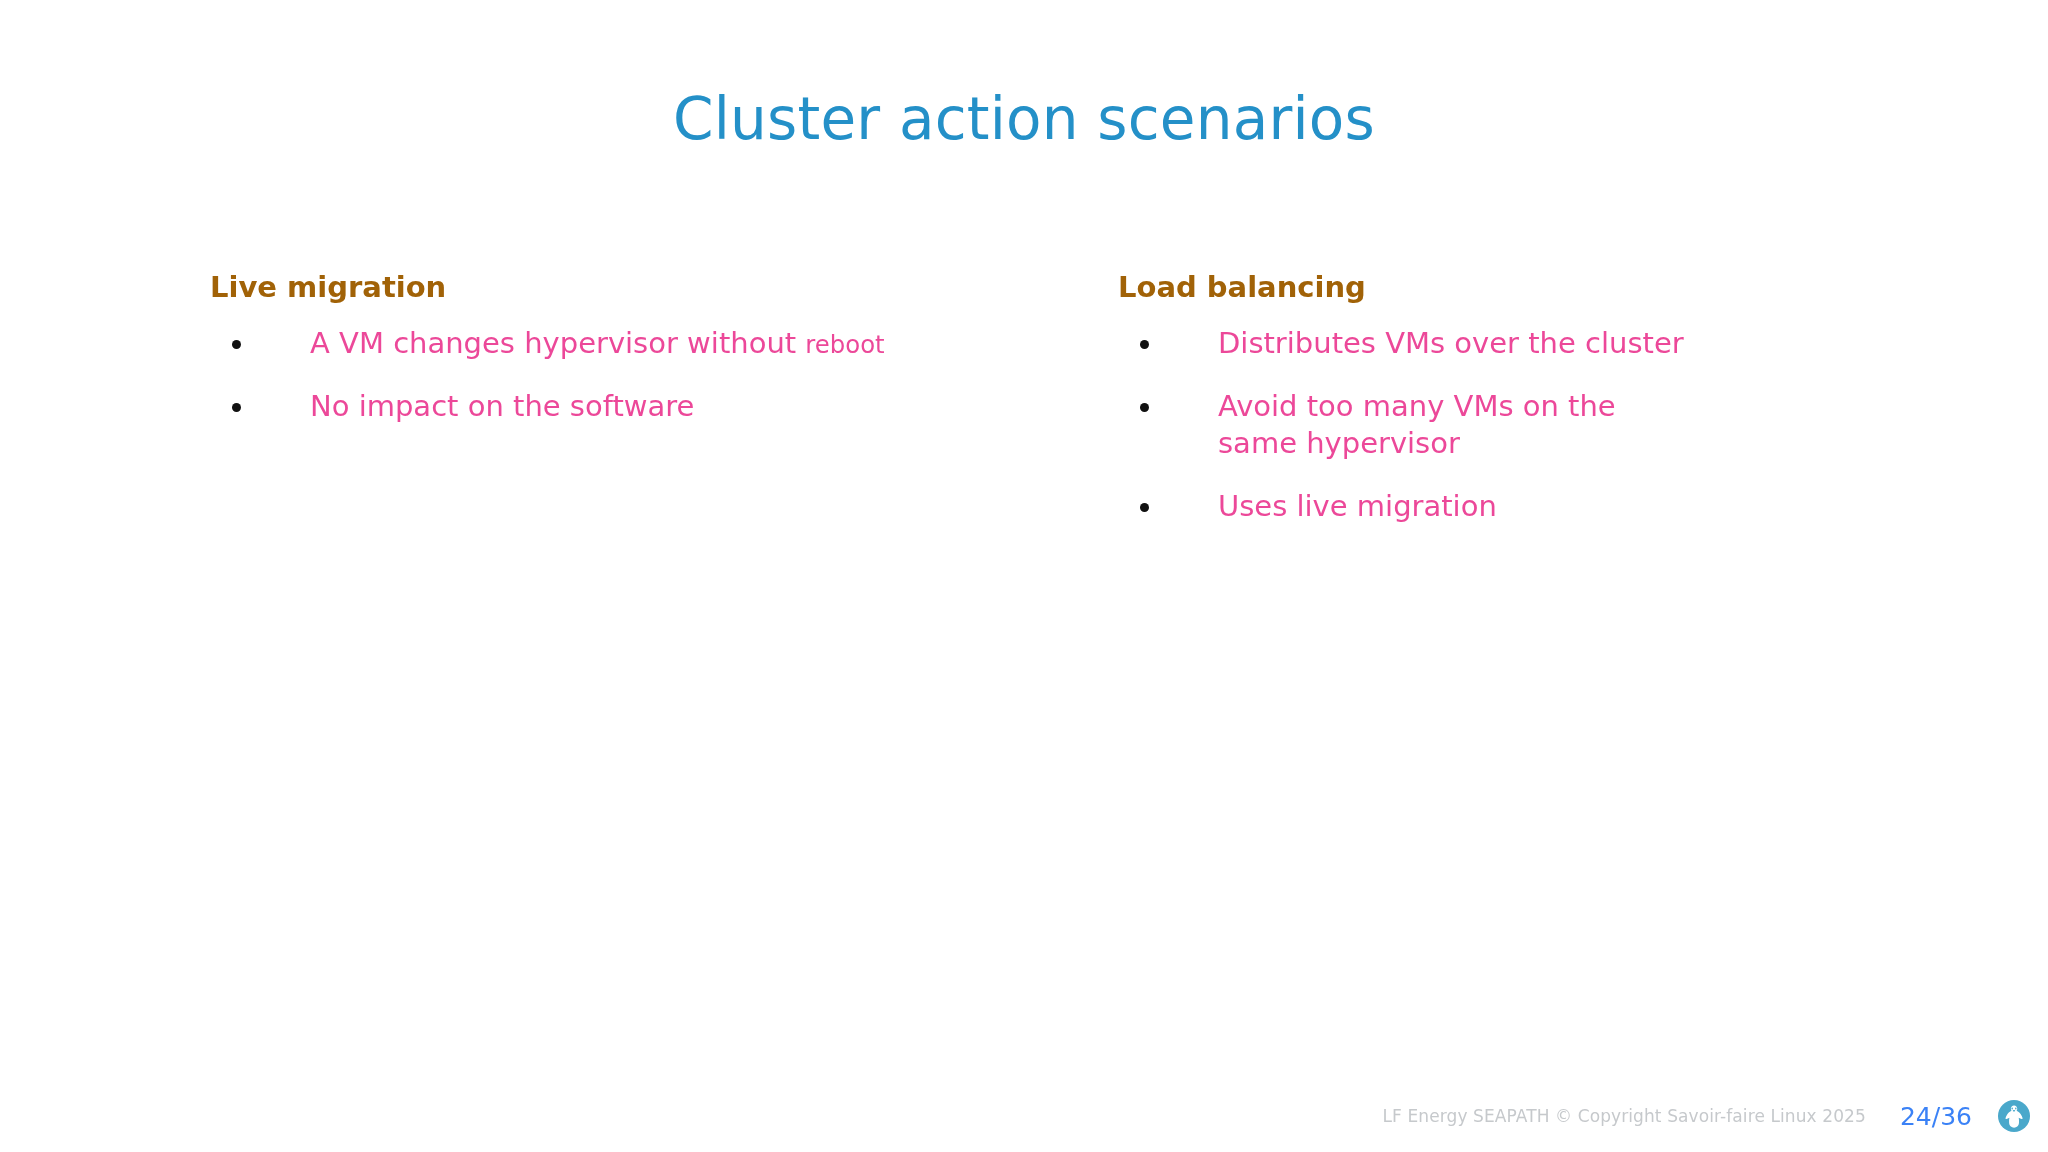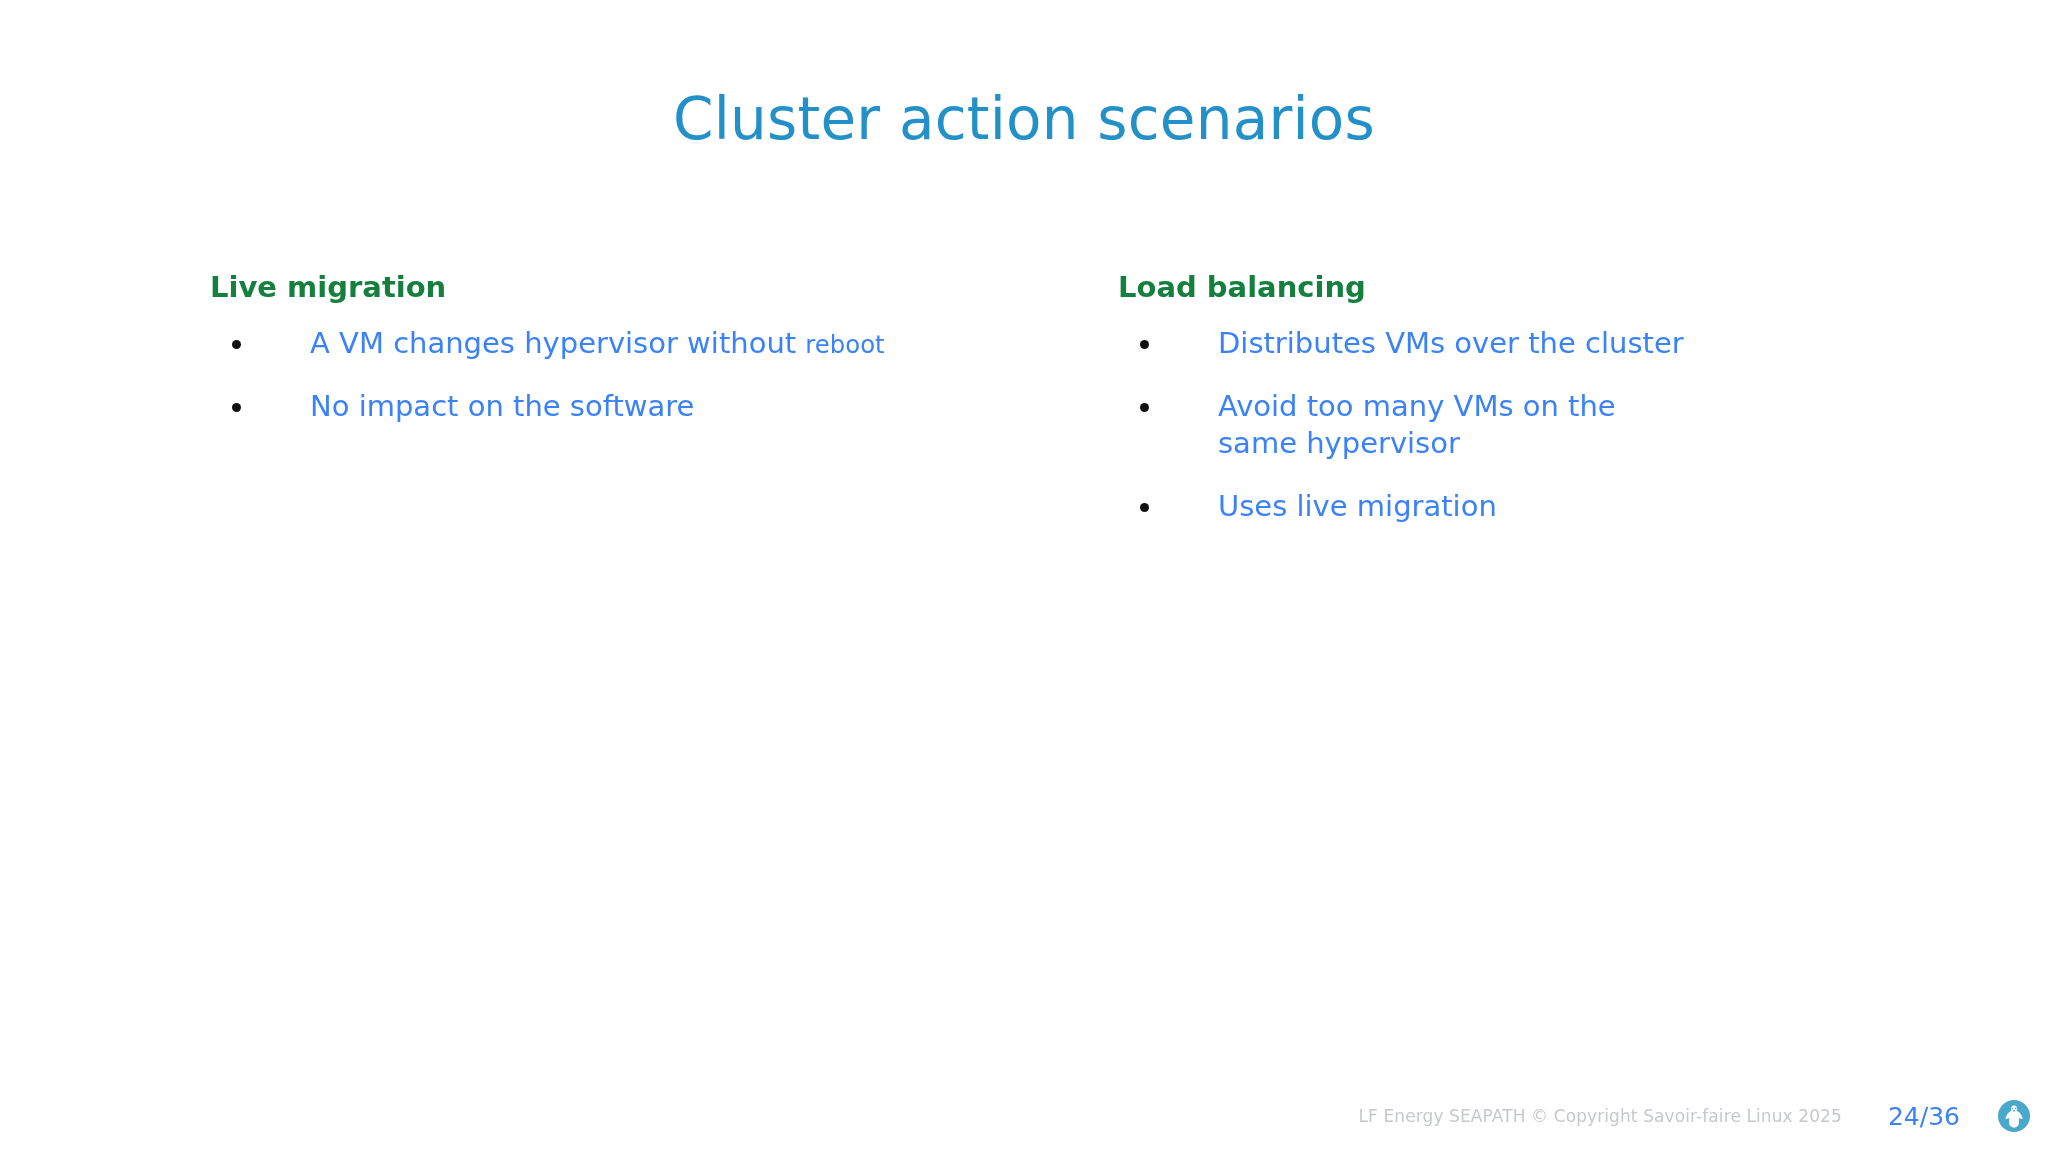--- a/index.html
+++ b/index.html
@@ -46,38 +46,38 @@
     left: 1118px;
     width: 810px;
   }
 
   .section { margin: 0 0 0 0; }
   .section + .section { margin-top: 90px; }
 
   .section-heading {
     font-size: 29px;
     font-weight: 700;
-    color: #15803d;
+    color: #a16207;
     line-height: 1.2;
     margin: 0 0 20px 0;
     font-family: "DejaVu Sans", "Liberation Sans", sans-serif;
   }
 
   ul.bullets {
     list-style: none;
     margin: 0;
     padding: 0;
   }
   ul.bullets > li {
     position: relative;
     padding-left: 100px;
     margin-top: 26px;
     font-size: 29px;
     line-height: 1.28;
-    color: #3b82f6;
+    color: #ec4899;
     font-weight: 400;
   }
   ul.bullets > li:first-child { margin-top: 14px; }
 
   ul.bullets > li .bullet-dot {
     position: absolute;
     left: 22px;
     top: 0.52em;
     width: 9px;
     height: 9px;
@@ -88,21 +88,21 @@
   .bullet-text { display: inline; }
   .bullet-text .small { font-size: 0.84em; }
 
   
   #footer {
     position: absolute;
     right: 18px;
     bottom: 16px;
     display: flex;
     align-items: center;
-    gap: 16px;
+    gap: 4px;
     height: 40px;
   }
   #footer-credit {
     font-size: 17px;
     color: #c6c9cc;
     letter-spacing: 0.1px;
     white-space: nowrap;
     font-family: "DejaVu Sans", "Liberation Sans", sans-serif;
   }
   #footer-pagenum {

